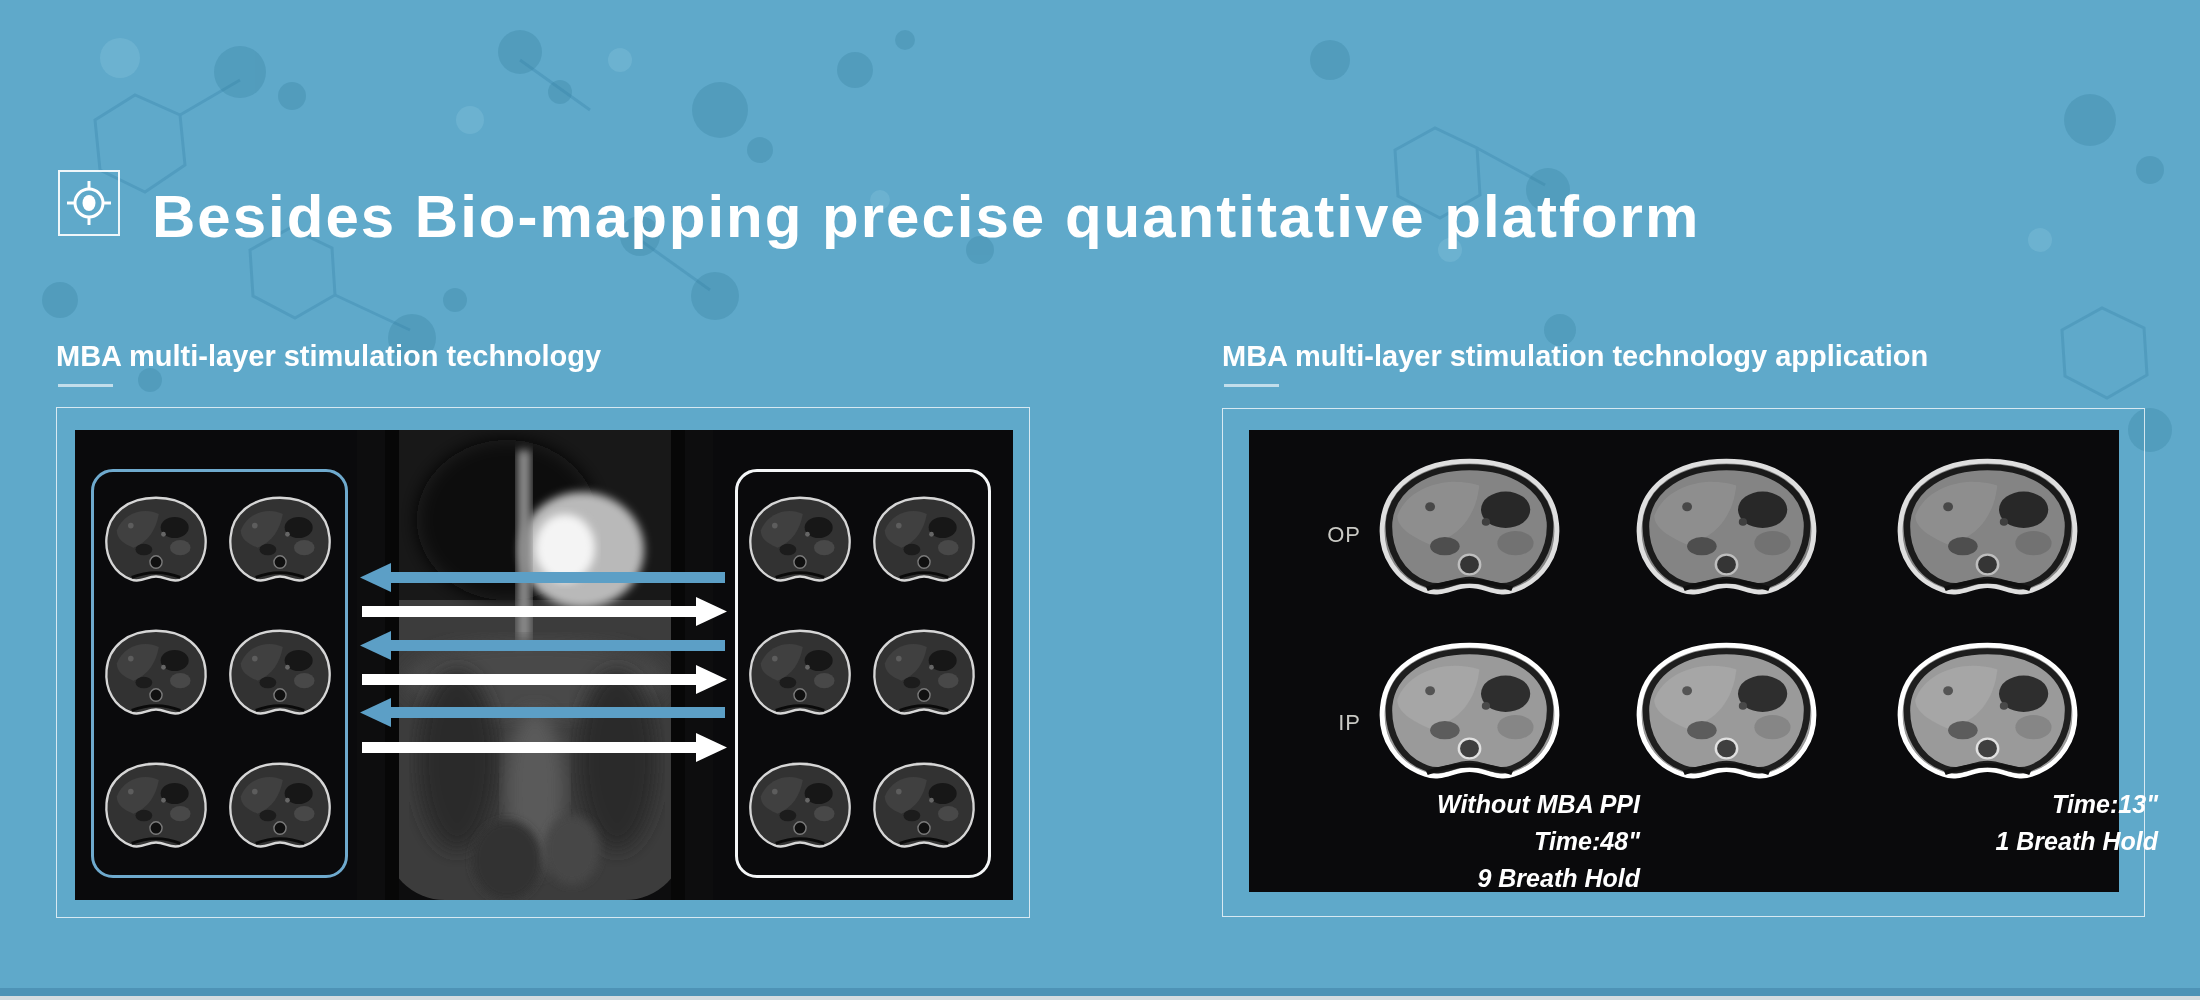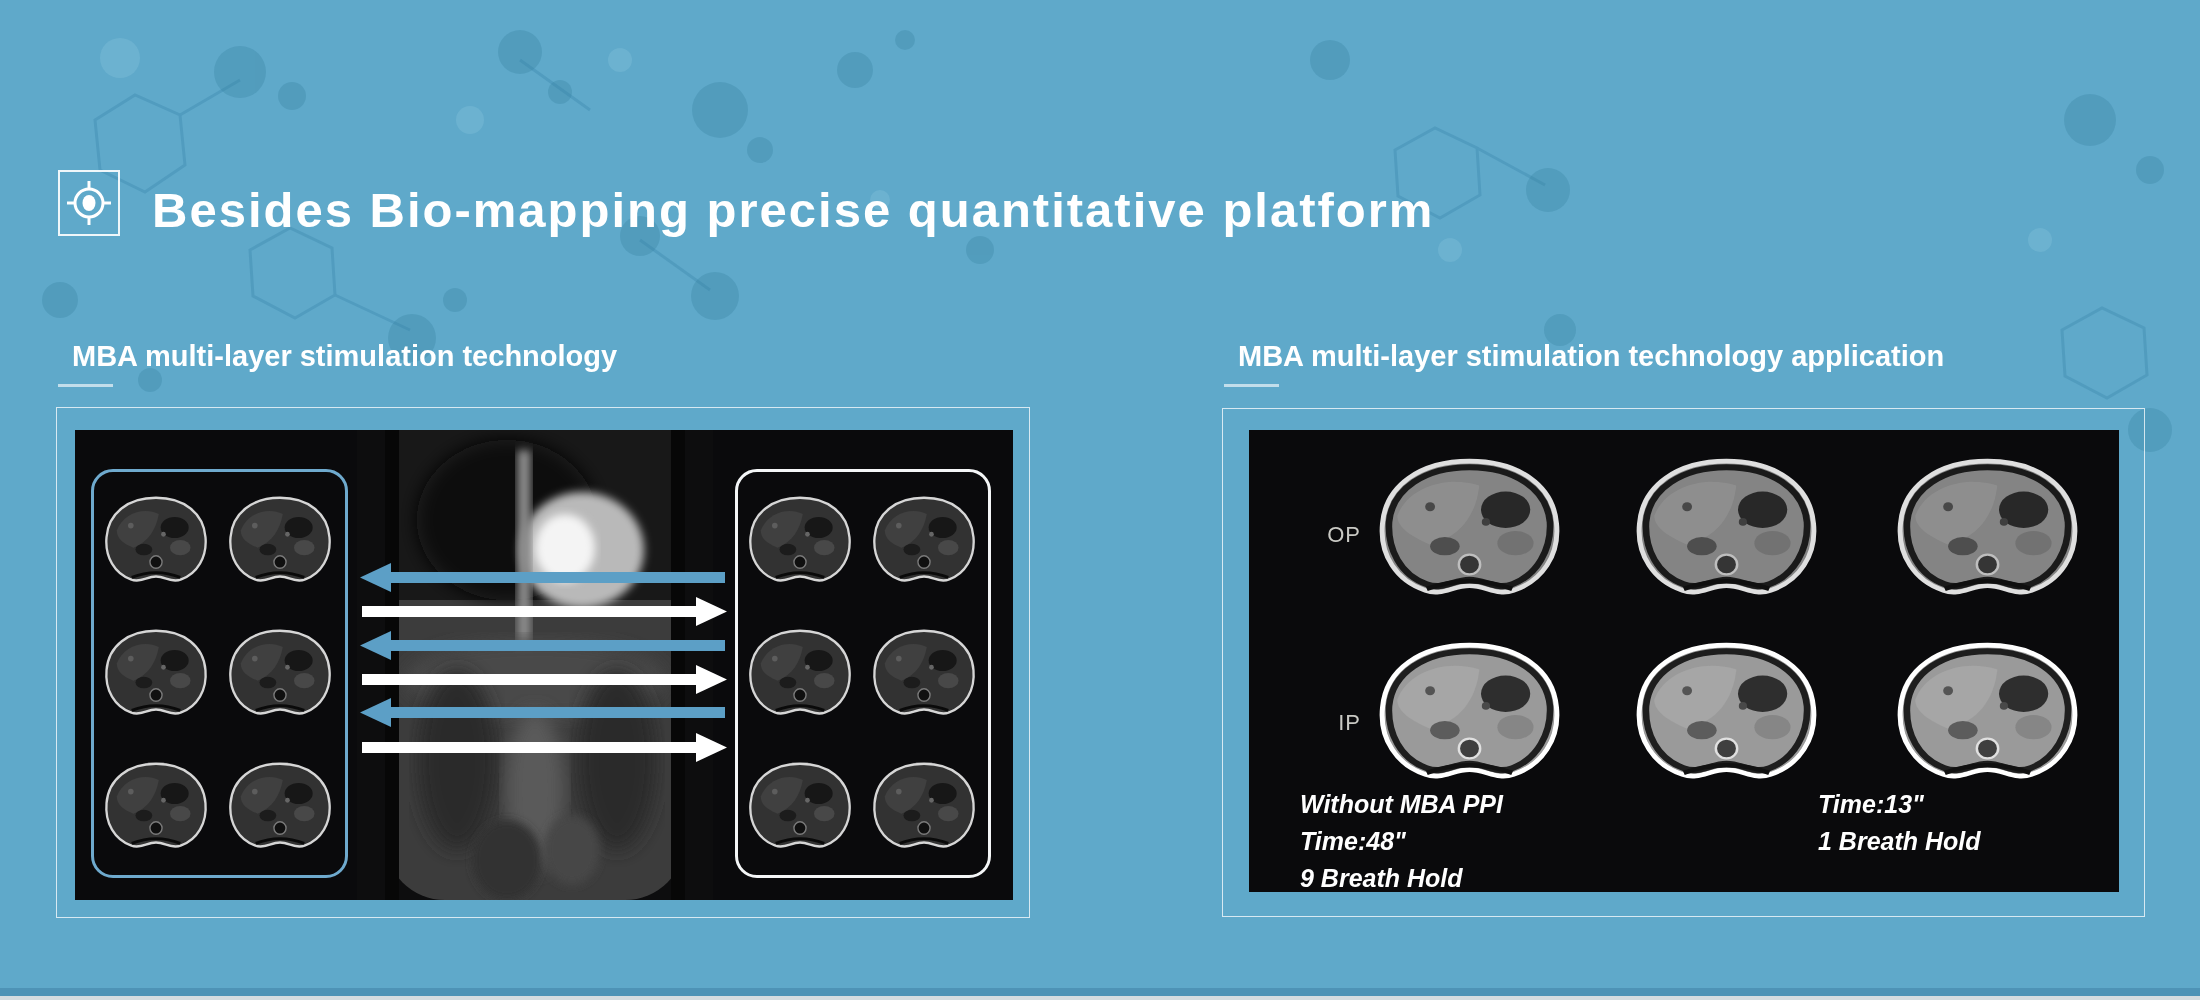--- a/index.html
+++ b/index.html
@@ -12,27 +12,27 @@
   .deco{position:absolute;left:0;top:0;pointer-events:none;}
 
   
   .icon-box{
     left:58px;top:170px;width:58px;height:62px;
     border:2px solid rgba(255,255,255,.9);
     display:flex;align-items:center;justify-content:center;
   }
   .page-title{
     left:152px;top:182px;width:1700px;
-    color:#ffffff;font-size:49px;font-weight:bold;letter-spacing:2px;
+    color:#ffffff;font-size:60px;font-weight:bold;letter-spacing:2px;
     white-space:nowrap;
   }
 
   
   .sec-heading{
-    color:#ffffff;font-size:29px;font-weight:bold;white-space:nowrap;margin-left:16px;
+    color:#ffffff;font-size:29px;font-weight:bold;white-space:nowrap;
   }
   .sec-underline{
     height:3px;width:55px;background:rgba(255,255,255,.62);
   }
 
   
   .panel-border{
     border:1.5px solid rgba(255,255,255,.75);
   }
   .black-box{
@@ -47,21 +47,21 @@
   .slice{position:absolute;}
 
   
   .row-label{
     position:absolute;width:70px;text-align:right;
     color:#c9c9c4;font-size:22px;letter-spacing:1px;
   }
   .caption{
     position:absolute;width:340px;top:356px;
     color:#ffffff;font-size:25px;font-weight:bold;font-style:italic;
-    text-align:left;line-height:37px;white-space:nowrap;
+    text-align:right;line-height:37px;white-space:nowrap;
   }
 
   
   .bottom-bar{left:0;top:988px;width:2200px;height:8px;background:#4E93B6;}
   .bottom-edge{left:0;top:996px;width:2200px;height:4px;background:#D5DCE0;}
 </style>
 </head>
 <body>
 
 <div class="stage">

